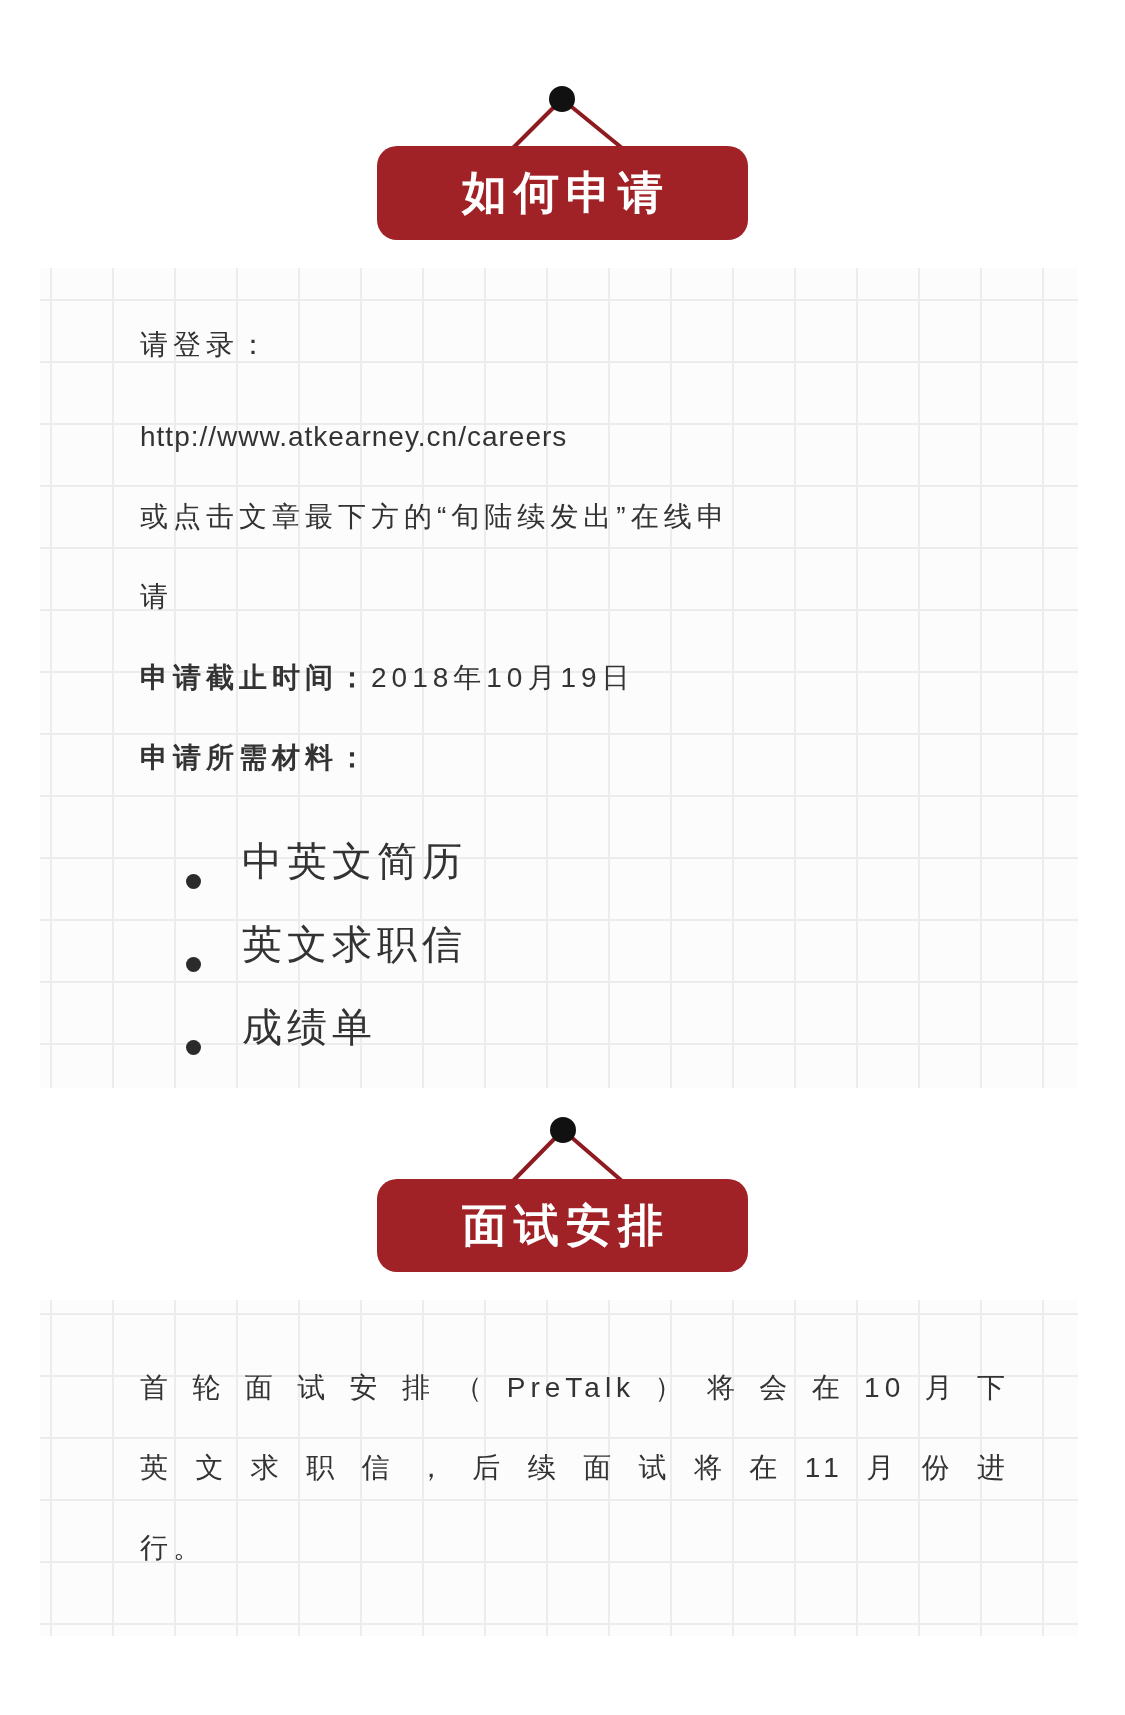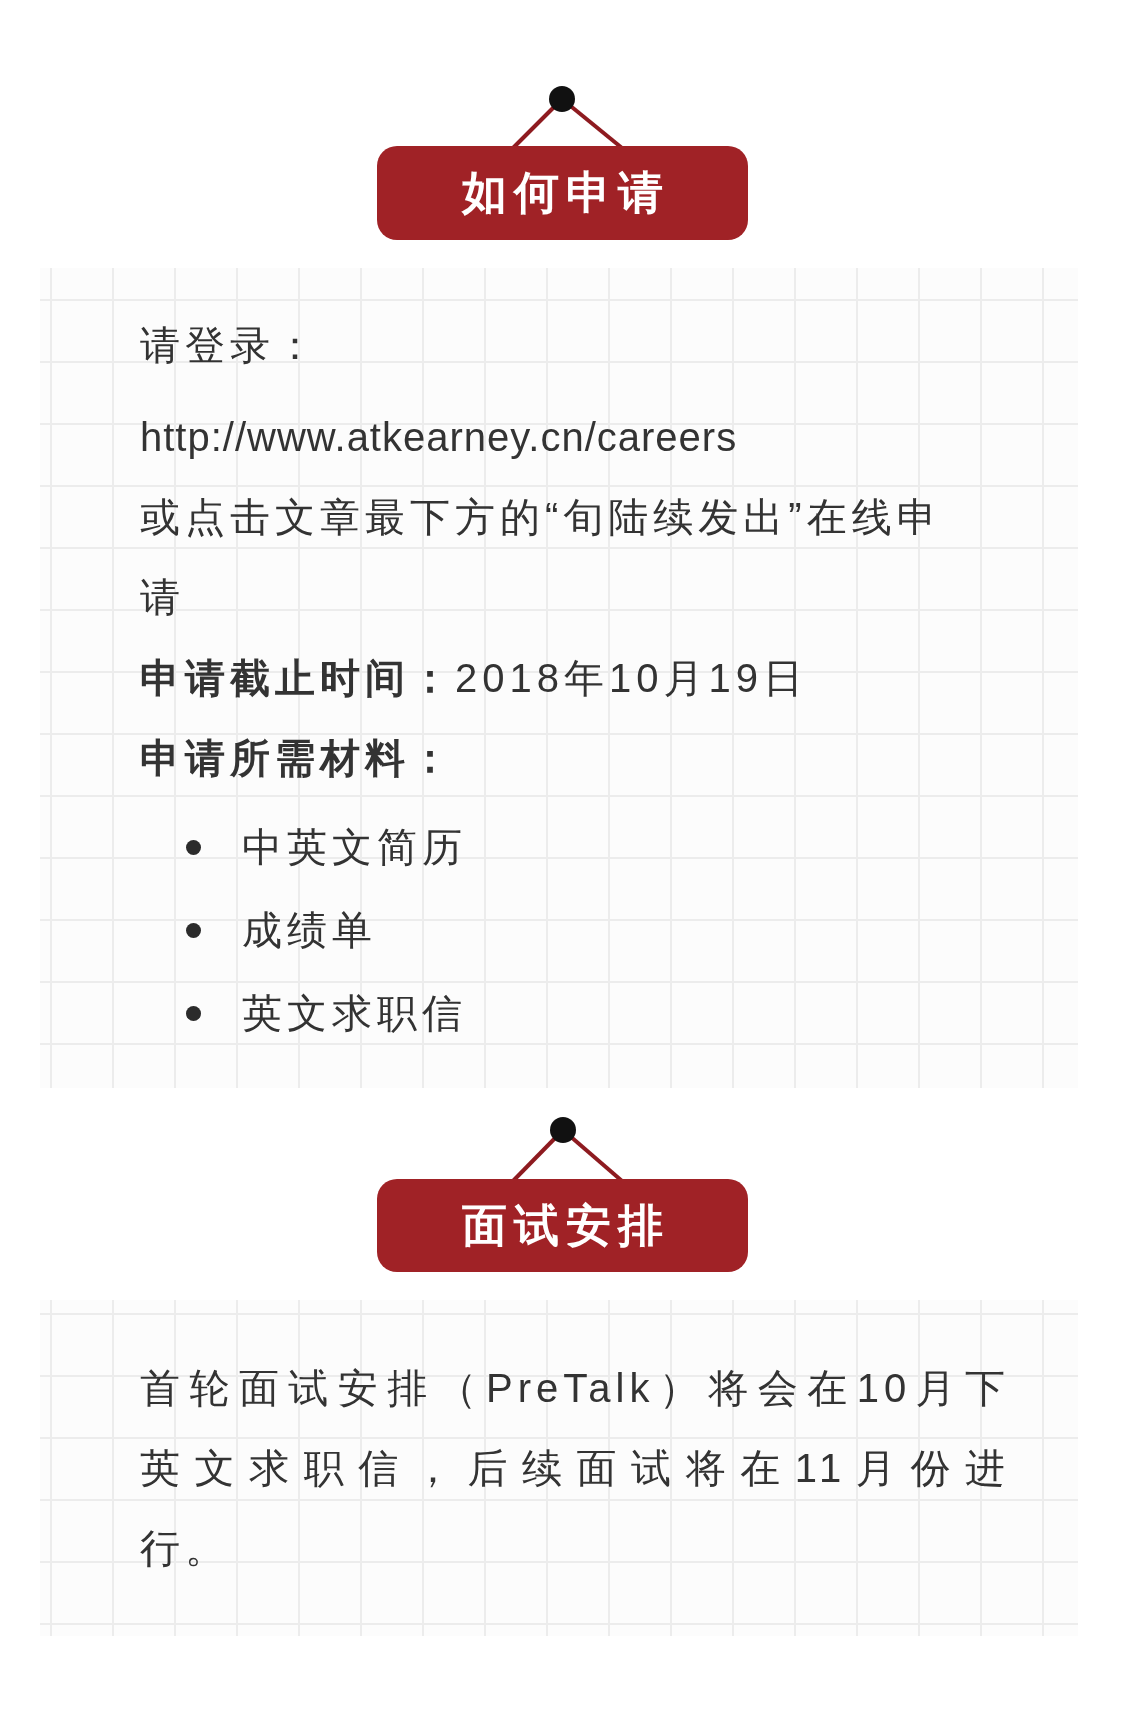--- a/index.html
+++ b/index.html
@@ -66,21 +66,21 @@
   }
   .panel-2{
     top:1300px;
     height:336px;
     background-position:10px 13px;
     padding:48px 68px 0 100px;
   }
   .line{
     height:80px;
     line-height:80px;
-    font-size:40px;
+    font-size:28px;
     letter-spacing:5px;
     white-space:nowrap;
     color:var(--text);
   }
   .line.url{letter-spacing:1px;}
   .bold{font-weight:700;}
   .mb12{margin-bottom:12px;}
   .mb1{margin-bottom:1px;}
   .mb8{margin-bottom:8px;}
   .justify{
@@ -88,21 +88,21 @@
     text-align-last:justify;
   }
   .bullets{
     list-style:none;
     margin:0;
     padding:0;
   }
   .bullet-item{
     height:83px;
     display:flex;
-    align-items:center;
+    align-items:flex-end;
     font-size:40px;
     letter-spacing:5px;
     white-space:nowrap;
   }
   .bullet-dot{
     width:15px;
     height:15px;
     border-radius:50%;
     background:#2b2b2b;
     margin-left:46px;
@@ -134,25 +134,25 @@
       <span class="bold">申请截止时间：</span><span>2018年10月19日</span>
     </div>
     <div class="line bold mb8">申请所需材料：</div>
     <ul class="bullets">
       <li class="bullet-item">
         <span class="bullet-dot"></span>
         <span>中英文简历</span>
       </li>
       <li class="bullet-item">
         <span class="bullet-dot"></span>
-        <span>成绩单</span>
+        <span>英文求职信</span>
       </li>
       <li class="bullet-item">
         <span class="bullet-dot"></span>
-        <span>英文求职信</span>
+        <span>成绩单</span>
       </li>
     </ul>
   </div>
 
   <svg class="hanger" style="left:501px;top:1116px" width="140" height="67" aria-hidden="true">
     <line x1="62" y1="14" x2="12" y2="65"></line>
     <line x1="62" y1="14" x2="121" y2="65"></line>
     <circle cx="62" cy="14" r="13"></circle>
   </svg>
 

